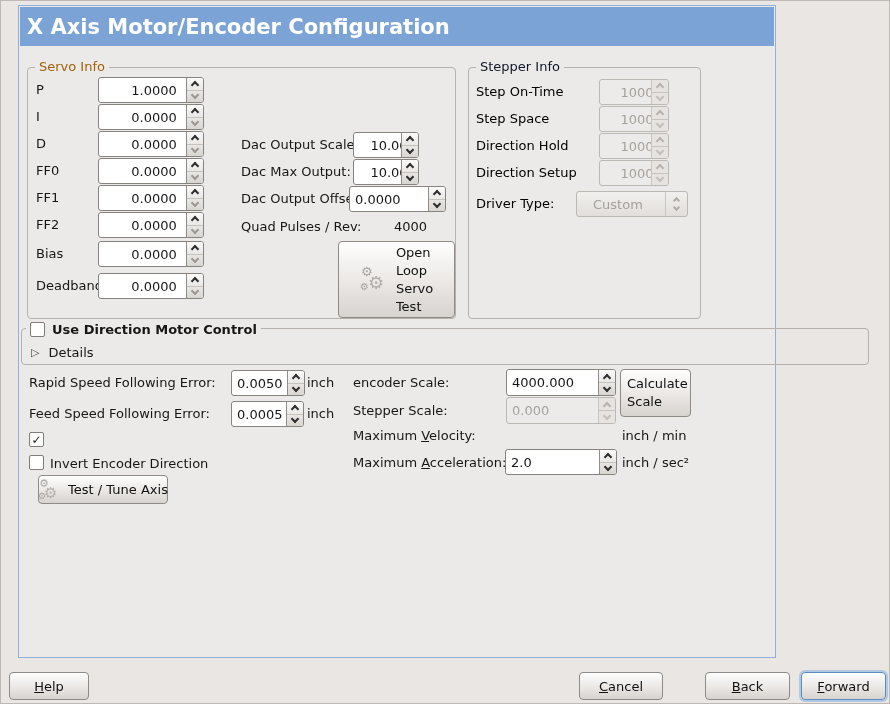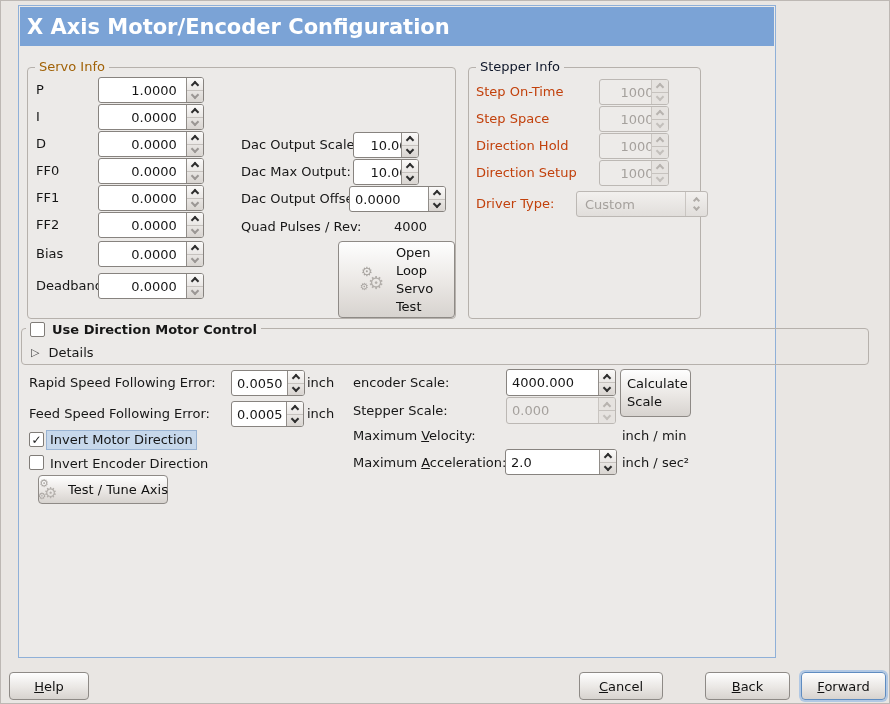--- a/index.html
+++ b/index.html
@@ -19,21 +19,21 @@
     background:#7ba3d6; display:flex; align-items:center; padding-left:7px;
   }
   .title { font-size:21px; font-weight:bold; color:#ffffff; }
 
   .frame { position:absolute; border:1px solid #b6b1ac; border-radius:4px; }
   .legend {
     position:absolute; top:-9px; left:7px; background:#eceae8;
     padding:0 4px; white-space:nowrap; color:#a16207;
   }
   .lbl { position:absolute; white-space:nowrap; line-height:17px; }
-  .lbl.dis { color:#c2410c; }
+  .lbl.dis { color:#000000; }
   .bold { font-weight:bold; }
   .mn { text-decoration:underline; }
 
   .spin {
     position:absolute; display:flex; align-items:stretch; height:26px;
     background:#ffffff; border:1px solid #87837f; border-radius:3px;
   }
   .sval { flex:1; display:flex; align-items:center; padding:0 5px; white-space:nowrap; overflow:hidden; }
   .spin.center .sval { justify-content:center;padding-left:28px; }
   .sbtns {
@@ -310,21 +310,21 @@
     <span class="sbtns">
         <span class="sbtn up">
           <i class="chev u"></i>
         </span>
         <span class="sbtn">
           <i class="chev d"></i>
         </span>
       </span>
   </div>
 
-  <div class="combo" style="left:575px;top:190px;width:132px;">
+  <div class="combo" style="left:575px;top:190px;width:112px;padding-left:8px;">
     <span class="cval">Custom</span>
     <span class="carr">
         <i class="chev u"></i>
         <i class="chev d"></i>
       </span>
   </div>
 
   <div class="frame" style="left:20px;top:327px;width:848px;height:37px;"></div>
   <div style="position:absolute;left:25px;top:321px;background:#eceae8;padding:0 4px;display:flex;align-items:center;gap:7px;">
     <span class="cb" style="position:static;"></span>
@@ -406,21 +406,20 @@
         <span class="sbtn">
           <i class="chev d"></i>
         </span>
       </span>
   </div>
   <span class="lbl" style="left:621px;top:453px;">inch / sec²</span>
 
   <span class="cb" style="left:28px;top:431px;">
       <span>✓</span>
     </span>
-  <span class="hl" style="left:45px;top:429px;">Invert Motor Direction</span>
 
   <span class="cb" style="left:28px;top:454px;"></span>
   <span class="lbl" style="left:49px;top:454px;">Invert Encoder Direction</span>
 
   <div class="btn" style="left:37px;top:474px;width:130px;height:29px;gap:4px;">
     <span class="gears small">
       <span class="g1">⚙</span>
       <span class="g2">⚙</span>
       <span class="g3">⚙</span>
     </span>

